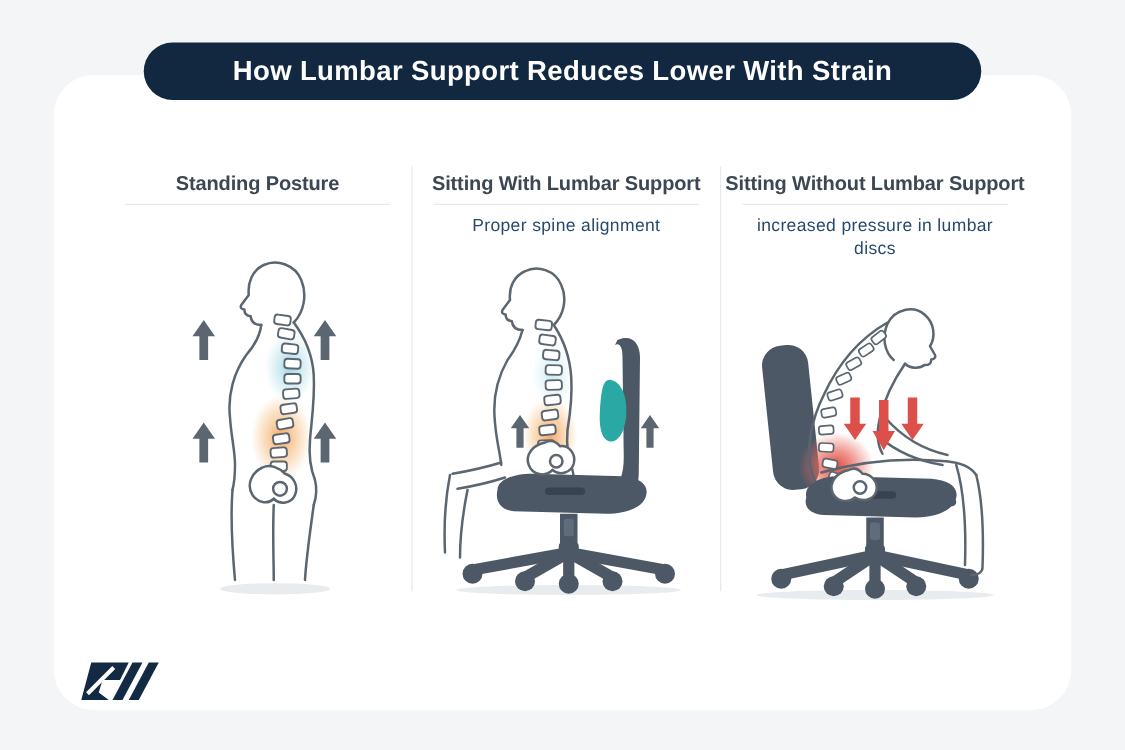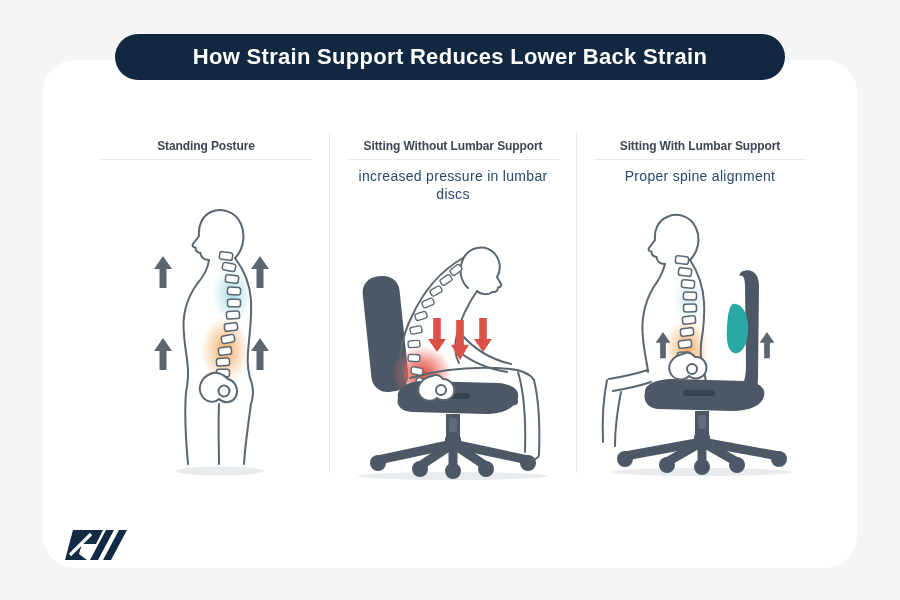--- a/index.html
+++ b/index.html
@@ -23,21 +23,21 @@
     color:var(--title_text,#ffffff);font-size:22px;font-weight:bold;letter-spacing:.3px;
     white-space:nowrap;
   }
   .panels{
     position:absolute;left:40px;top:73px;width:740px;height:340px;
     display:flex;
   }
   .panel{flex:1;position:relative;text-align:center;}
   .panel + .panel{border-left:1px solid var(--divider,#e7e9ec);}
   .panel h2{
-    margin:0;padding-top:6px;font-size:12px;font-weight:bold;
+    margin:0;padding-top:6px;font-size:16px;font-weight:bold;
     color:var(--heading_text,#3d4753);letter-spacing:-.1px;
   }
   .rule{width:86%;height:1px;background:var(--divider,#e7e9ec);margin:6px auto 8px;}
   .panel p{
     margin:0 auto;max-width:212px;font-size:14px;line-height:1.25;
     color:var(--subtitle_text,#27496d);letter-spacing:.3px;
   }
   .fig{position:absolute;overflow:visible;}
   .fig1{left:57px;top:59px;}
   .fig2{left:10px;top:97px;}
@@ -116,20 +116,84 @@
           <g fill="#5b6670">
             <use href="#arrowUp" transform="translate(23,64)"></use>
             <use href="#arrowUp" transform="translate(120,64)"></use>
             <use href="#arrowUp" transform="translate(23,146)"></use>
             <use href="#arrowUp" transform="translate(120,146)"></use>
           </g>
         </svg>
       </section>
 
       <section class="panel">
+        <h2>Sitting With Lumbar Support</h2>
+        <div class="rule"></div>
+        <p>Proper spine alignment</p>
+
+        <svg class="fig fig3" width="225" height="286" viewBox="0 0 225 286">
+          <ellipse class="shadow" cx="107" cy="280" rx="90" ry="4"></ellipse>
+          <ellipse cx="94" cy="108" rx="16" ry="24" fill="url(#gBlue)" opacity=".55"></ellipse>
+          <ellipse cx="92" cy="156" rx="22" ry="30" fill="url(#gOrange)"></ellipse>
+          <path class="chair" d="M146,80 C157,75 164,82 164,94 L163,186 C163,202 156,212 146,216 L139,218 C137,214 137,208 139,204 C147,198 151,188 151,174 L150,94 C150,86 148,82 144,84 Z"></path>
+          <path d="M141,112 C150,114 154,127 153,140 C152,154 146,163 139,161 C133,159 131,149 132,136 C133,122 134,110 141,112 Z" fill="#2aa8a4"></path>
+          <g class="outline">
+            <path d="M95,68 C103,60 106,47 101,36 C96,24 82,20 72,25 C63,29 59,38 60,48 L54,56 C53,58 54,59.5 56.5,59.5 C56.5,62.5 58,64.5 61.5,65 C62,69.5 65,72 70,72"></path>
+            <path d="M70,72 C68,80 64,88 58,96 C50,110 46,128 48,146 C49,160 52,170 53,180"></path>
+            <path d="M95,68 C103,80 108,94 109,110 C110,126 108,140 106,152 C105,164 106,174 110,184 C112,192 110,198 104,202"></path>
+            <path d="M53,178 C40,182 26,185 14,187"></path>
+            <path d="M56,190 C44,194 30,197 18,199"></path>
+            <path d="M12,188 C8,208 7,228 8,250"></path>
+            <path d="M26,200 C22,220 20,238 20,254"></path>
+          </g>
+          <g fill="#ffffff" stroke="#5b6670" stroke-width="1.5">
+            <use href="#vert" transform="translate(87,68) rotate(6)"></use>
+            <use href="#vert" transform="translate(90,80) rotate(8)"></use>
+            <use href="#vert" transform="translate(93,92) rotate(5)"></use>
+            <use href="#vert" transform="translate(95,104) rotate(2)"></use>
+            <use href="#vert" transform="translate(95,116) rotate(-2)"></use>
+            <use href="#vert" transform="translate(94,128) rotate(-6)"></use>
+            <use href="#vert" transform="translate(92,140) rotate(-8)"></use>
+            <use href="#vert" transform="translate(90,152) rotate(-6)"></use>
+            <use href="#vert" transform="translate(89,164) rotate(-2)"></use>
+            <use href="#vert" transform="translate(90,175) rotate(4)"></use>
+          </g>
+          <g class="chair">
+            <path d="M50,200 C50,192 62,187 78,187 L150,189 C164,190 171,196 169,204 C167,214 153,219 137,219 L63,217 C52,216 48,208 50,200 Z"></path>
+            <rect class="chairDark" x="88" y="198" width="32" height="6" rx="3"></rect>
+            <rect x="100" y="219" width="14" height="26"></rect>
+            <rect x="103" y="223" width="8" height="14" rx="2" fill="#5f6c7b"></rect>
+            <rect x="99" y="242" width="16" height="13" rx="3"></rect>
+            <g stroke="#4d5866" stroke-width="9" stroke-linecap="round">
+              <path d="M107,250 L30,264"></path>
+                <path d="M107,250 L72,270"></path>
+                <path d="M107,250 L107,272"></path>
+              <path d="M107,250 L142,270"></path>
+                <path d="M107,250 L184,264"></path>
+            </g>
+            <g>
+              <circle cx="30" cy="267" r="8"></circle>
+                <circle cx="72" cy="273" r="8"></circle>
+                <circle cx="107" cy="275" r="8"></circle>
+              <circle cx="142" cy="273" r="8"></circle>
+                <circle cx="184" cy="267" r="8"></circle>
+            </g>
+          </g>
+          <g>
+            <path class="boneFill" d="M88,162 C78,164 72,172 75,180 C78,188 88,190 94,184 C100,189 109,186 111,179 C113,171 107,164 100,165 C96,160 92,160 88,162 Z"></path>
+            <circle class="boneFill" cx="97" cy="177" r="5"></circle>
+          </g>
+          <g fill="#5b6670">
+            <use href="#arrowUp" transform="translate(68,140) scale(.82)"></use>
+            <use href="#arrowUp" transform="translate(172,140) scale(.82)"></use>
+          </g>
+        </svg>
+      </section>
+
+      <section class="panel">
         <h2>Sitting Without Lumbar Support</h2>
         <div class="rule"></div>
         <p>increased pressure in lumbar discs</p>
 
         <svg class="fig fig2" width="235" height="250" viewBox="0 0 235 250">
           <ellipse class="shadow" cx="113" cy="246" rx="95" ry="4"></ellipse>
           <rect class="chair" x="27" y="46" width="37" height="116" rx="16" transform="rotate(-6 45 104)"></rect>
           <ellipse cx="82" cy="143" rx="30" ry="27" fill="url(#gRed)"></ellipse>
           <g class="outline">
             <path d="M128,58 C121,52 118,40 123,29 C129,17 144,14 153,22 C160,28 162,39 157,47 L161,54 C162,56 160,57.5 158,57.5 C158,60.5 156,62.5 152.5,62 C149,65 141,65 137,61"></path>
@@ -181,92 +245,28 @@
             <path class="boneFill" d="M92,146 C82,148 76,156 79,164 C82,171 91,173 97,168 C103,172 112,170 114,163 C116,156 110,149 103,149 C100,145 96,144 92,146 Z"></path>
             <circle class="boneFill" cx="101" cy="160" r="5"></circle>
           </g>
           <g fill="#dd4f49">
             <use href="#arrowDown" transform="translate(97,88)"></use>
             <use href="#arrowDown" transform="translate(120,90) scale(1,1.18)"></use>
             <use href="#arrowDown" transform="translate(143,88)"></use>
           </g>
         </svg>
       </section>
-
-      <section class="panel">
-        <h2>Sitting With Lumbar Support</h2>
-        <div class="rule"></div>
-        <p>Proper spine alignment</p>
-
-        <svg class="fig fig3" width="225" height="286" viewBox="0 0 225 286">
-          <ellipse class="shadow" cx="107" cy="280" rx="90" ry="4"></ellipse>
-          <ellipse cx="94" cy="108" rx="16" ry="24" fill="url(#gBlue)" opacity=".55"></ellipse>
-          <ellipse cx="92" cy="156" rx="22" ry="30" fill="url(#gOrange)"></ellipse>
-          <path class="chair" d="M146,80 C157,75 164,82 164,94 L163,186 C163,202 156,212 146,216 L139,218 C137,214 137,208 139,204 C147,198 151,188 151,174 L150,94 C150,86 148,82 144,84 Z"></path>
-          <path d="M141,112 C150,114 154,127 153,140 C152,154 146,163 139,161 C133,159 131,149 132,136 C133,122 134,110 141,112 Z" fill="#2aa8a4"></path>
-          <g class="outline">
-            <path d="M95,68 C103,60 106,47 101,36 C96,24 82,20 72,25 C63,29 59,38 60,48 L54,56 C53,58 54,59.5 56.5,59.5 C56.5,62.5 58,64.5 61.5,65 C62,69.5 65,72 70,72"></path>
-            <path d="M70,72 C68,80 64,88 58,96 C50,110 46,128 48,146 C49,160 52,170 53,180"></path>
-            <path d="M95,68 C103,80 108,94 109,110 C110,126 108,140 106,152 C105,164 106,174 110,184 C112,192 110,198 104,202"></path>
-            <path d="M53,178 C40,182 26,185 14,187"></path>
-            <path d="M56,190 C44,194 30,197 18,199"></path>
-            <path d="M12,188 C8,208 7,228 8,250"></path>
-            <path d="M26,200 C22,220 20,238 20,254"></path>
-          </g>
-          <g fill="#ffffff" stroke="#5b6670" stroke-width="1.5">
-            <use href="#vert" transform="translate(87,68) rotate(6)"></use>
-            <use href="#vert" transform="translate(90,80) rotate(8)"></use>
-            <use href="#vert" transform="translate(93,92) rotate(5)"></use>
-            <use href="#vert" transform="translate(95,104) rotate(2)"></use>
-            <use href="#vert" transform="translate(95,116) rotate(-2)"></use>
-            <use href="#vert" transform="translate(94,128) rotate(-6)"></use>
-            <use href="#vert" transform="translate(92,140) rotate(-8)"></use>
-            <use href="#vert" transform="translate(90,152) rotate(-6)"></use>
-            <use href="#vert" transform="translate(89,164) rotate(-2)"></use>
-            <use href="#vert" transform="translate(90,175) rotate(4)"></use>
-          </g>
-          <g class="chair">
-            <path d="M50,200 C50,192 62,187 78,187 L150,189 C164,190 171,196 169,204 C167,214 153,219 137,219 L63,217 C52,216 48,208 50,200 Z"></path>
-            <rect class="chairDark" x="88" y="198" width="32" height="6" rx="3"></rect>
-            <rect x="100" y="219" width="14" height="26"></rect>
-            <rect x="103" y="223" width="8" height="14" rx="2" fill="#5f6c7b"></rect>
-            <rect x="99" y="242" width="16" height="13" rx="3"></rect>
-            <g stroke="#4d5866" stroke-width="9" stroke-linecap="round">
-              <path d="M107,250 L30,264"></path>
-                <path d="M107,250 L72,270"></path>
-                <path d="M107,250 L107,272"></path>
-              <path d="M107,250 L142,270"></path>
-                <path d="M107,250 L184,264"></path>
-            </g>
-            <g>
-              <circle cx="30" cy="267" r="8"></circle>
-                <circle cx="72" cy="273" r="8"></circle>
-                <circle cx="107" cy="275" r="8"></circle>
-              <circle cx="142" cy="273" r="8"></circle>
-                <circle cx="184" cy="267" r="8"></circle>
-            </g>
-          </g>
-          <g>
-            <path class="boneFill" d="M88,162 C78,164 72,172 75,180 C78,188 88,190 94,184 C100,189 109,186 111,179 C113,171 107,164 100,165 C96,160 92,160 88,162 Z"></path>
-            <circle class="boneFill" cx="97" cy="177" r="5"></circle>
-          </g>
-          <g fill="#5b6670">
-            <use href="#arrowUp" transform="translate(68,140) scale(.82)"></use>
-            <use href="#arrowUp" transform="translate(172,140) scale(.82)"></use>
-          </g>
-        </svg>
-      </section>
     </div>
 
     <div class="logo">
       <svg width="66" height="36" viewBox="0 0 66 36">
         <path d="M3 33 L11 3 L41 3 L34 17 L20 17 L17 27 L25 33 Z" fill="#132a45"></path>
         <path d="M8 28 L29 7" stroke="#ffffff" stroke-width="3.2"></path>
         <path d="M28 33 L44 3 L52 3 L36 33 Z" fill="#132a45"></path>
         <path d="M41 33 L57 3 L65 3 L49 33 Z" fill="#132a45"></path>
       </svg>
     </div>
   </div>
 
   <div class="title-pill">
-    <span>How Strain Support Reduces Lower Back Strain</span>
+    <span>How Lumbar Support Reduces Lower With Strain</span>
   </div>
 </div>
 
 </body></html>

